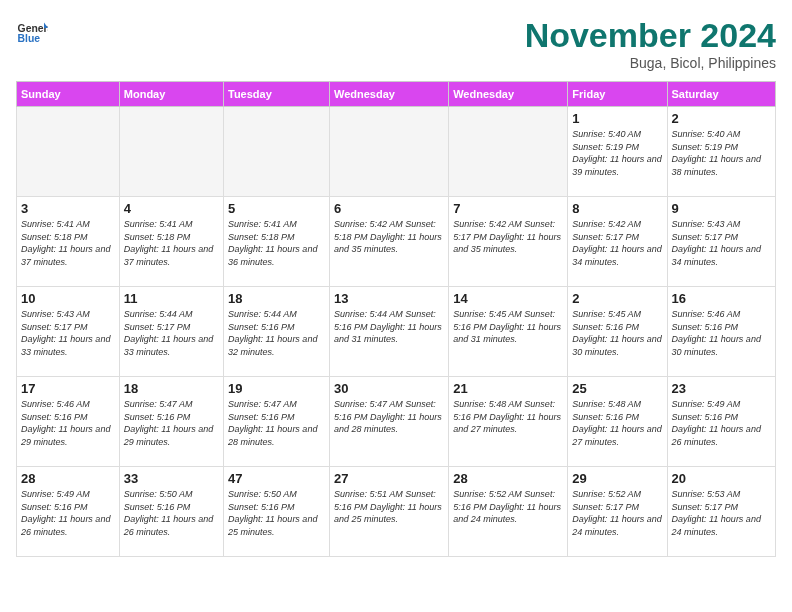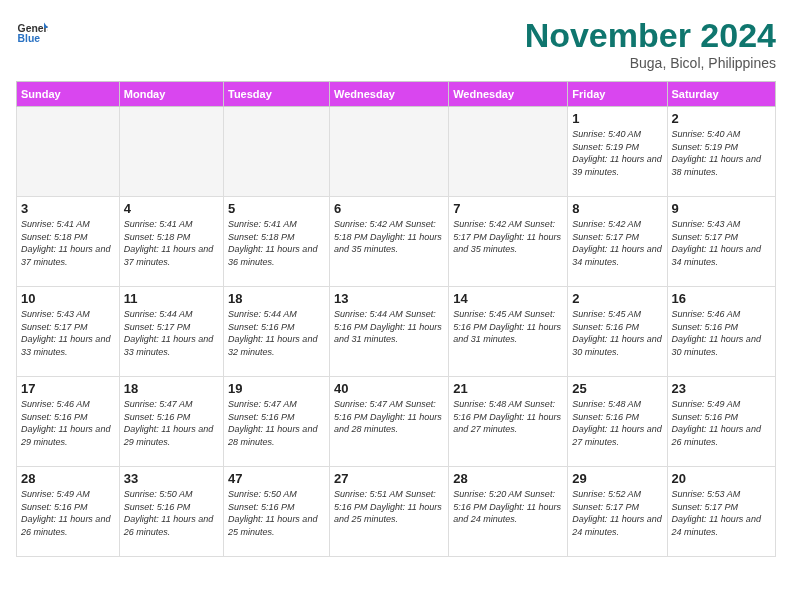--- a/index.html
+++ b/index.html
@@ -244,21 +244,21 @@
 and 29 minutes.</div>
         </td>
         <td>
           <span class="day-num">19</span>
           <div class="day-info">Sunrise: 5:47 AM
 Sunset: 5:16 PM
 Daylight: 11 hours
 and 28 minutes.</div>
         </td>
         <td>
-          <span class="day-num">40</span>
+          <span class="day-num">30</span>
           <div class="day-info">Sunrise: 5:47 AM
 Sunset: 5:16 PM
 Daylight: 11 hours
 and 28 minutes.</div>
         </td>
         <td>
           <span class="day-num">21</span>
           <div class="day-info">Sunrise: 5:48 AM
 Sunset: 5:16 PM
 Daylight: 11 hours
@@ -303,21 +303,21 @@
         </td>
         <td>
           <span class="day-num">27</span>
           <div class="day-info">Sunrise: 5:51 AM
 Sunset: 5:16 PM
 Daylight: 11 hours
 and 25 minutes.</div>
         </td>
         <td>
           <span class="day-num">28</span>
-          <div class="day-info">Sunrise: 5:20 AM
+          <div class="day-info">Sunrise: 5:52 AM
 Sunset: 5:16 PM
 Daylight: 11 hours
 and 24 minutes.</div>
         </td>
         <td>
           <span class="day-num">29</span>
           <div class="day-info">Sunrise: 5:52 AM
 Sunset: 5:17 PM
 Daylight: 11 hours
 and 24 minutes.</div>

